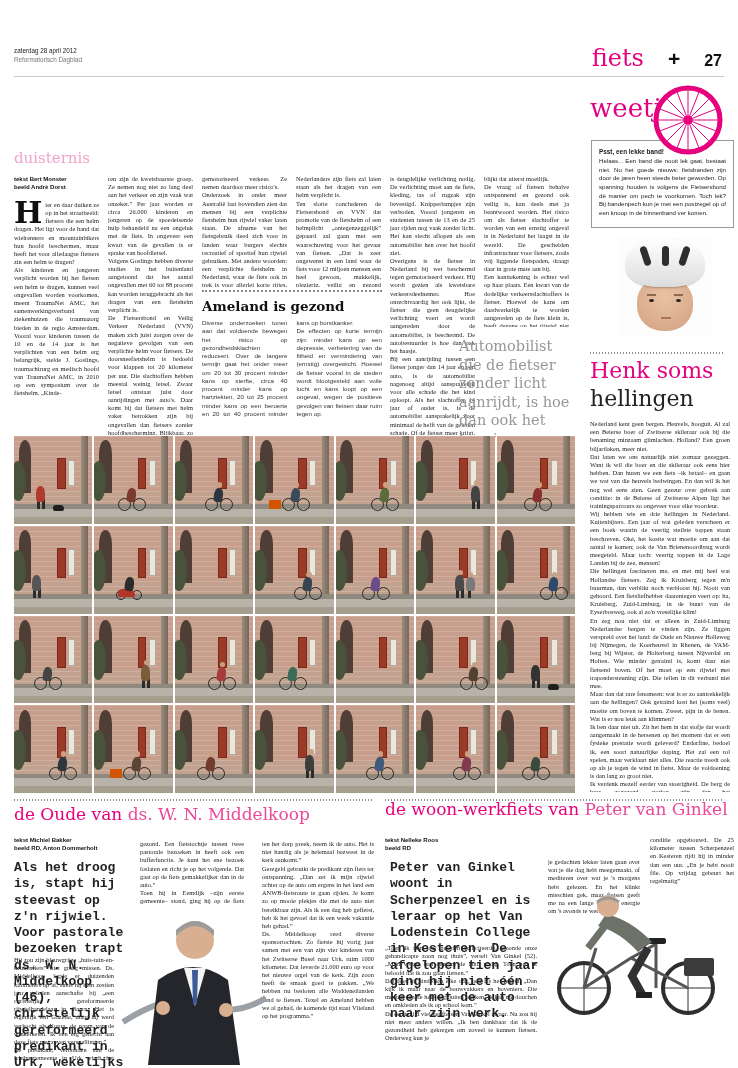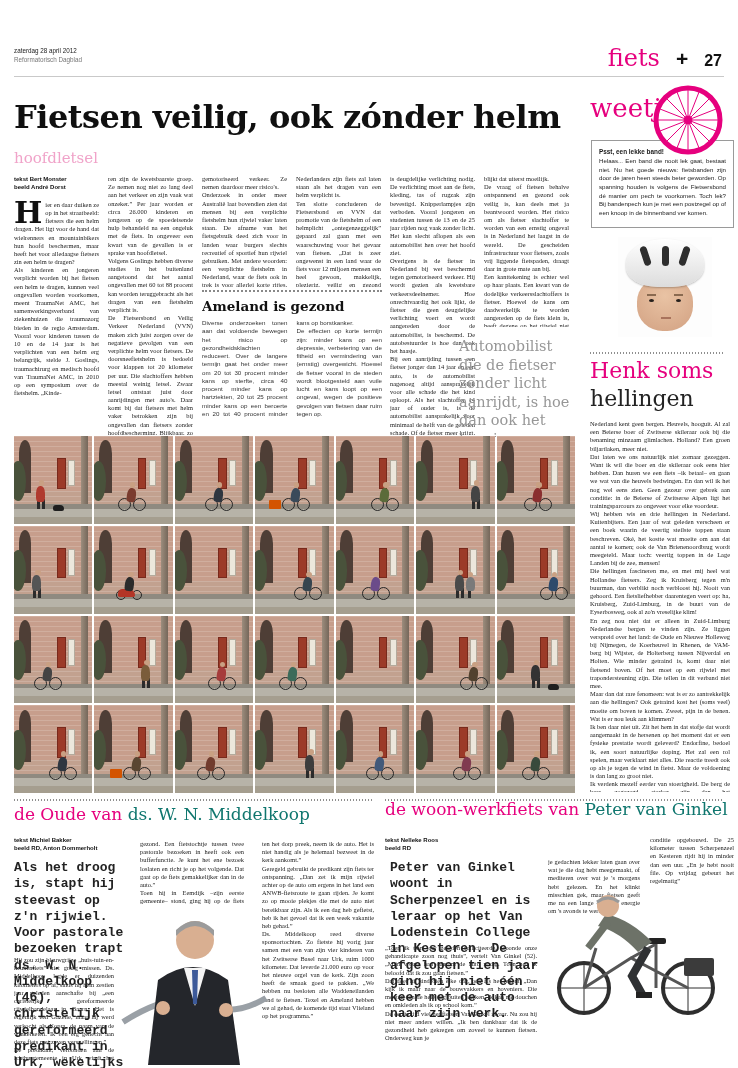--- a/index.html
+++ b/index.html
@@ -11,21 +11,21 @@
   .body-txt{font-family:"Liberation Serif",serif;font-size:6.4px;line-height:1.28;color:#222;
             text-align:justify;overflow:hidden;}
   .sans-txt{font-family:"Liberation Sans",sans-serif;font-size:6.2px;line-height:1.33;color:#333;
             text-align:justify;overflow:hidden;}
   .dotline{height:2px;background:repeating-linear-gradient(90deg,#8f8f8f 0 1px,transparent 1px 3px);}
   .rule{height:1px;background:#c9c9c9;}
 
   
   .hdr-date{font-size:6.3px;line-height:1.35;color:#222;}
   .hdr-date .sub{color:#777;}
-  .hdr-right{display:flex;align-items:baseline;gap:16px;}
+  .hdr-right{display:flex;align-items:baseline;gap:24px;}
   .hdr-section{font-family:"DejaVu Serif",serif;font-size:24px;color:#e6007e;}
   .hdr-plus{font-size:21px;font-weight:bold;color:#111;}
   .hdr-page{font-size:16px;font-weight:bold;color:#111;}
 
   
   .headline{font-family:"DejaVu Serif",serif;font-weight:bold;font-size:32px;letter-spacing:-0.5px;
             color:#101010;white-space:nowrap;}
   .kicker{font-family:"DejaVu Serif",serif;font-size:15px;color:#f0a3c9;}
 
   .byline{font-size:6px;font-weight:bold;color:#111;line-height:1.4;}
@@ -80,42 +80,41 @@
   .vent{position:absolute;top:7px;width:7px;height:20px;background:#2e2e2e;border-radius:4px;}
   .face{position:absolute;left:19px;top:40px;width:56px;height:54px;border-radius:46%;
         background:radial-gradient(circle at 50% 35%,#e9c3a4,#d2a182);}
   .eye{position:absolute;top:22px;width:5px;height:3px;background:#26201c;border-radius:50%;}
   .brow{position:absolute;top:17px;width:9px;height:1.5px;background:#8a6a50;}
   .mouth{position:absolute;top:40px;left:24px;width:10px;height:1.6px;background:#a9735c;}
 
   
   .b-headline{font-family:"DejaVu Serif",serif;font-size:17px;white-space:nowrap;}
   .b-headline .acc{color:#e6007e;}
-  .b-headline .rest{color:#0f766e;}
+  .b-headline .rest{color:#ec4899;}
   .b-intro{font-size:13px;font-weight:bold;line-height:1.25;color:#222;font-family:Liberation Mono, monospace;}
   svg{display:block;}
 </style>
 </head>
 <body>
 
 <div class="page">
 
   <div class="abs hdr-date" style="left:14px;top:47px;">
     <div>zaterdag 28 april 2012</div>
     <div class="sub">Reformatorisch Dagblad</div>
   </div>
   <div class="abs hdr-right" style="right:16px;top:44px;">
     <span class="hdr-section">fiets</span>
     <span class="hdr-plus">+</span>
     <span class="hdr-page">27</span>
   </div>
   <div class="abs rule" style="left:14px;top:76px;width:710px;"></div>
 
-  <div class="abs headline" style="left:14px;top:98px;">Fietsen veilig, ook zónder helm</div>
-  <div class="abs kicker" style="left:14px;top:149px;">hoofdletsel</div>
+  <div class="abs kicker" style="left:14px;top:149px;">duisternis</div>
 
   <div class="abs" style="left:14px;top:175px;width:85px;height:260px;overflow:hidden;">
     <div class="byline preline">tekst Bert Monster
 beeld André Dorst</div>
     <div class="body-txt preline" style="margin-top:9px;"><span class="dropcap">H</span><span>ier en daar duiken ze op in het straatbeeld: fietsers die een helm dragen. Het ligt voor de hand dat wielrenners en mountainbikers hun hoofd beschermen, maar heeft het voor alledaagse fietsers zin een helm te dragen?
 Als kinderen en jongeren verplicht worden bij het fietsen een helm te dragen, kunnen veel ongevallen worden voorkomen, meent TraumaNet AMC, het samenwerkingsverband van ziekenhuizen die traumazorg bieden in de regio Amsterdam. Vooral voor kinderen tussen de 10 en de 14 jaar is het verplichten van een helm erg belangrijk, stelde J. Goslings, traumachirurg en medisch hoofd van TraumaNet AMC, in 2010 op een symposium over de fietshelm. „Kinde-</span></div>
   </div>
   <div class="abs body-txt preline" style="left:108px;top:175px;width:85px;height:260px;">ren zijn de kwetsbaarste groep. Ze nemen nog niet zo lang deel aan het verkeer en zijn vaak wat onzeker.” Per jaar worden er circa 26.000 kinderen en jongeren op de spoedeisende hulp behandeld na een ongeluk met de fiets. In ongeveer een kwart van de gevallen is er sprake van hoofdletsel.
 Volgens Goslings hebben diverse studies in het buitenland aangetoond dat het aantal ongevallen met 60 tot 88 procent kan worden teruggebracht als het dragen van een fietshelm verplicht is.
 De Fietsersbond en Veilig Verkeer Nederland (VVN) maken zich juist zorgen over de negatieve gevolgen van een verplichte helm voor fietsers. De doorsneefietshelm is bedoeld voor klappen tot 20 kilometer per uur. Die slachtoffers hebben meestal weinig letsel. Zwaar letsel ontstaat juist door aanrijdingen met auto's. Daar komt bij dat fietsers met helm vaker betrokken zijn bij ongevallen dan fietsers zonder hoofdbescherming. Blijkbaar, zo redeneert de Fietsersbond, hebben ouders en kinderen het idee dat een helm beschermt bij aanrijdingen met</div>

